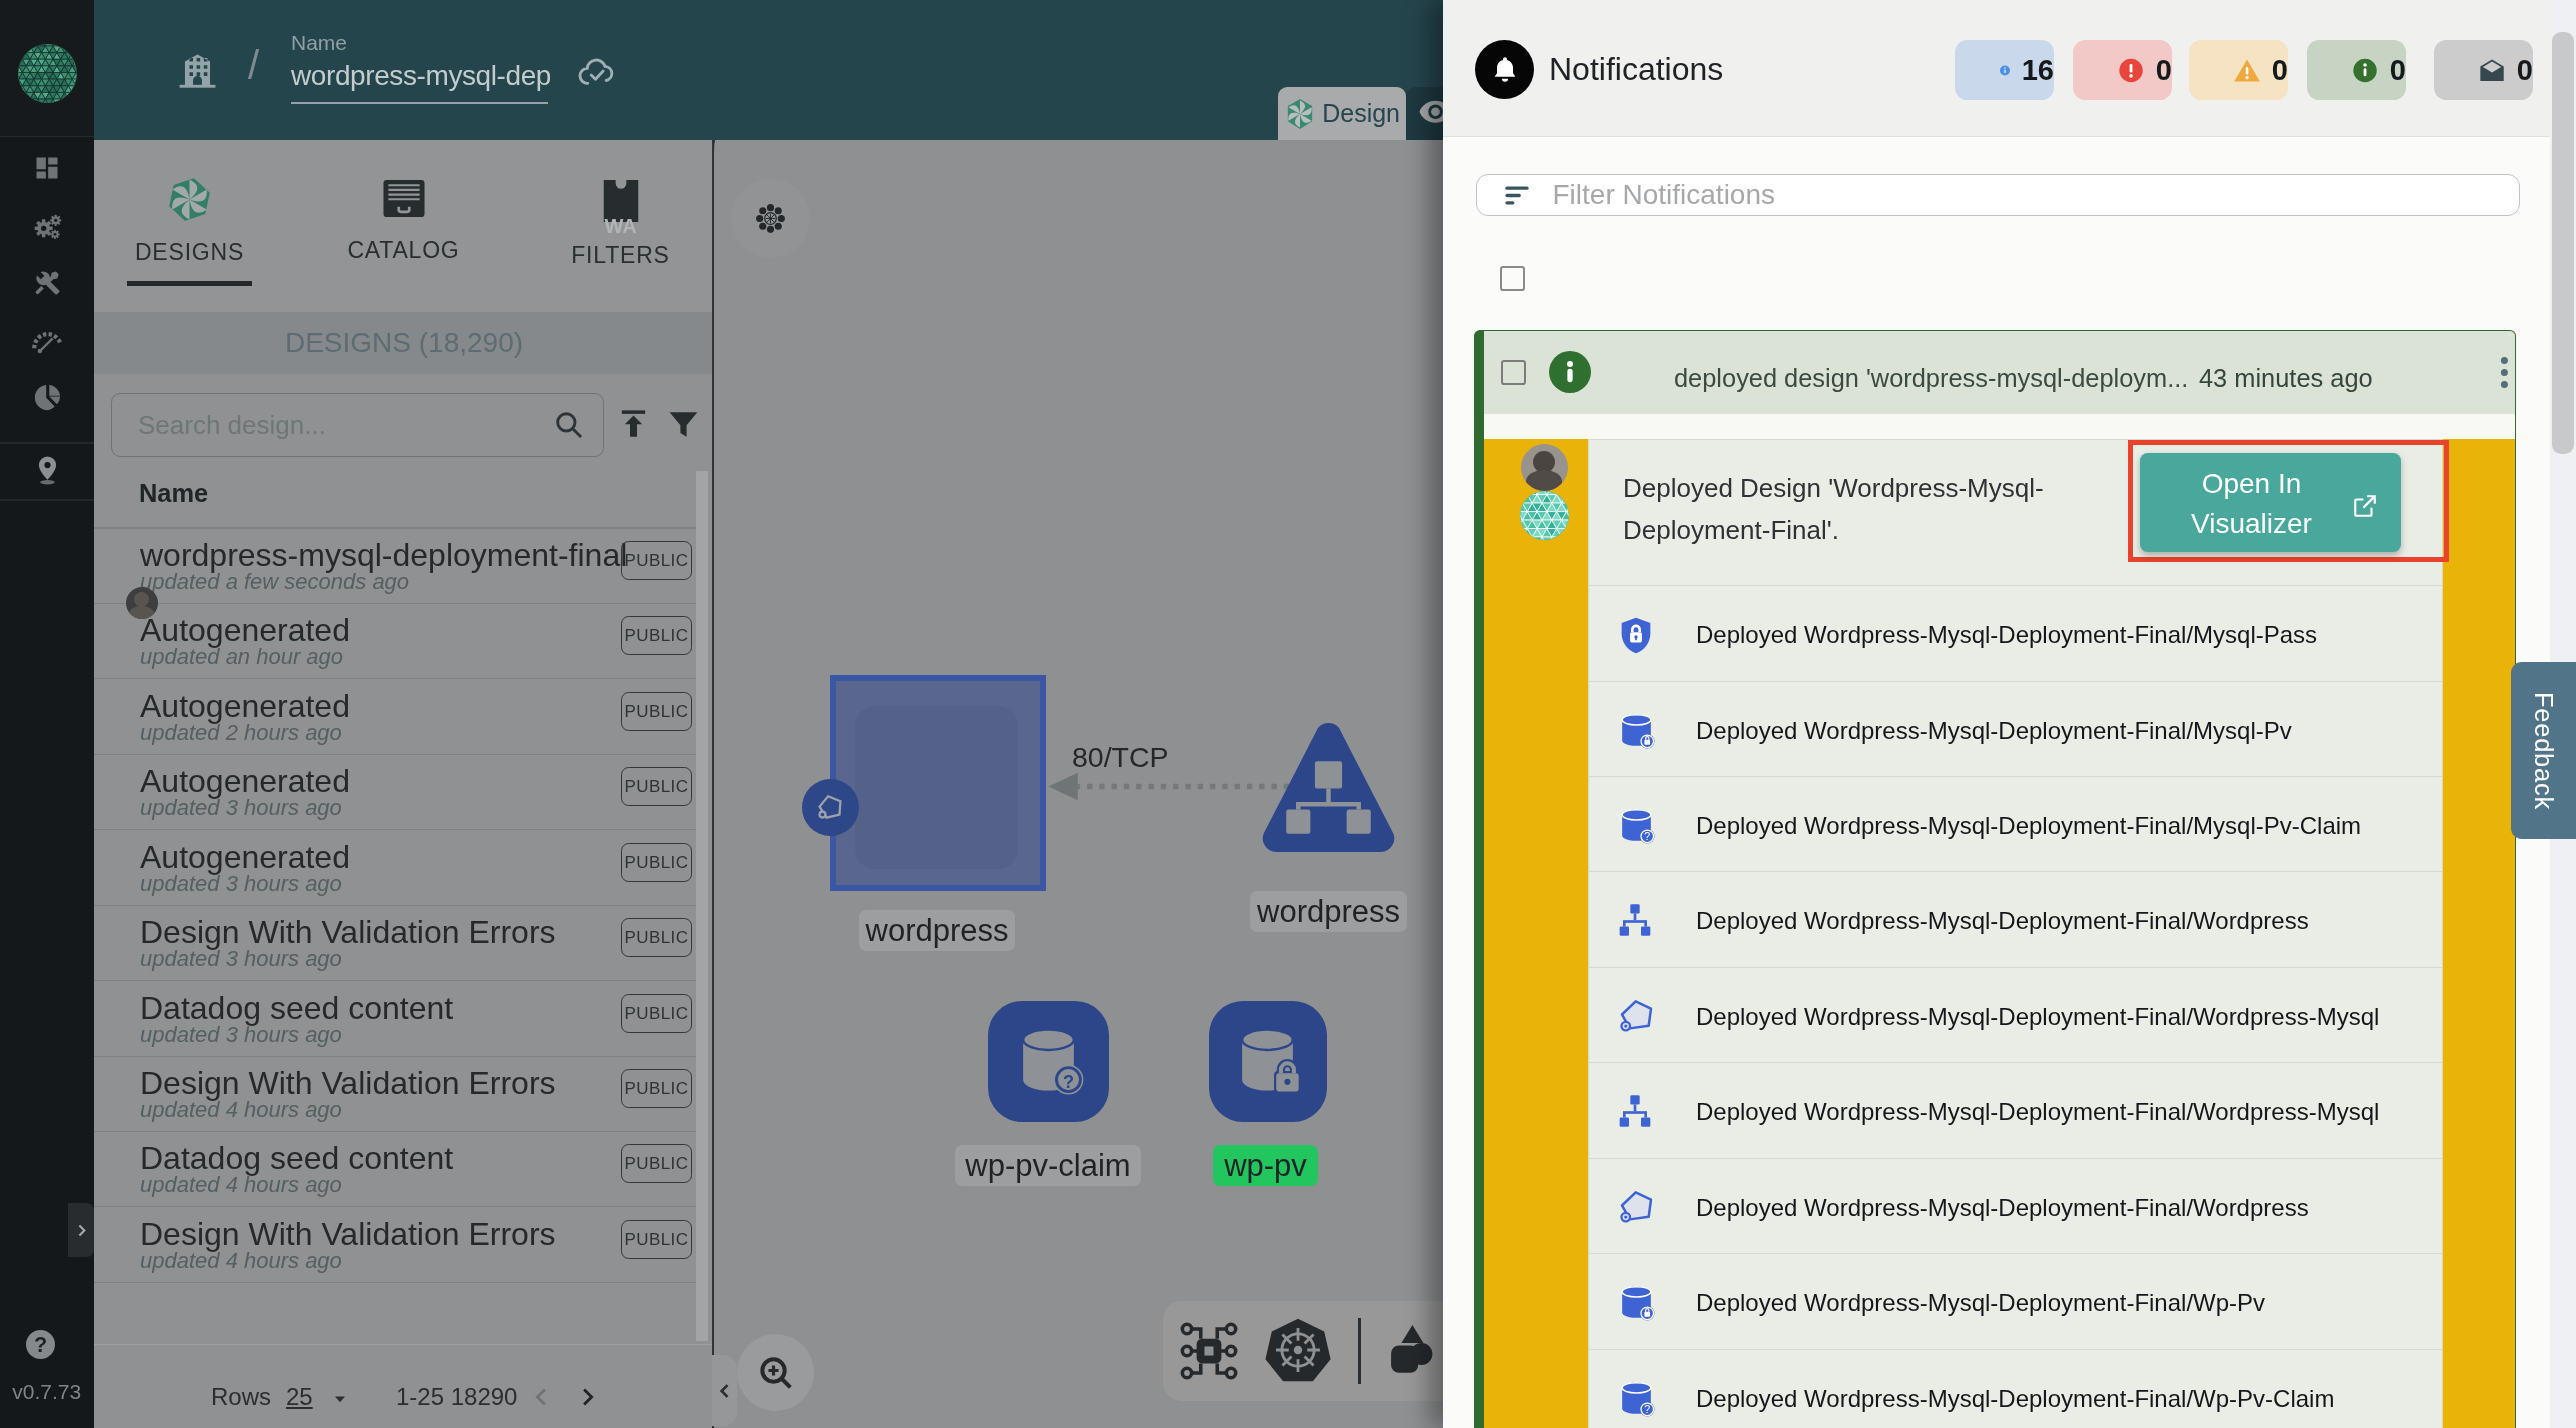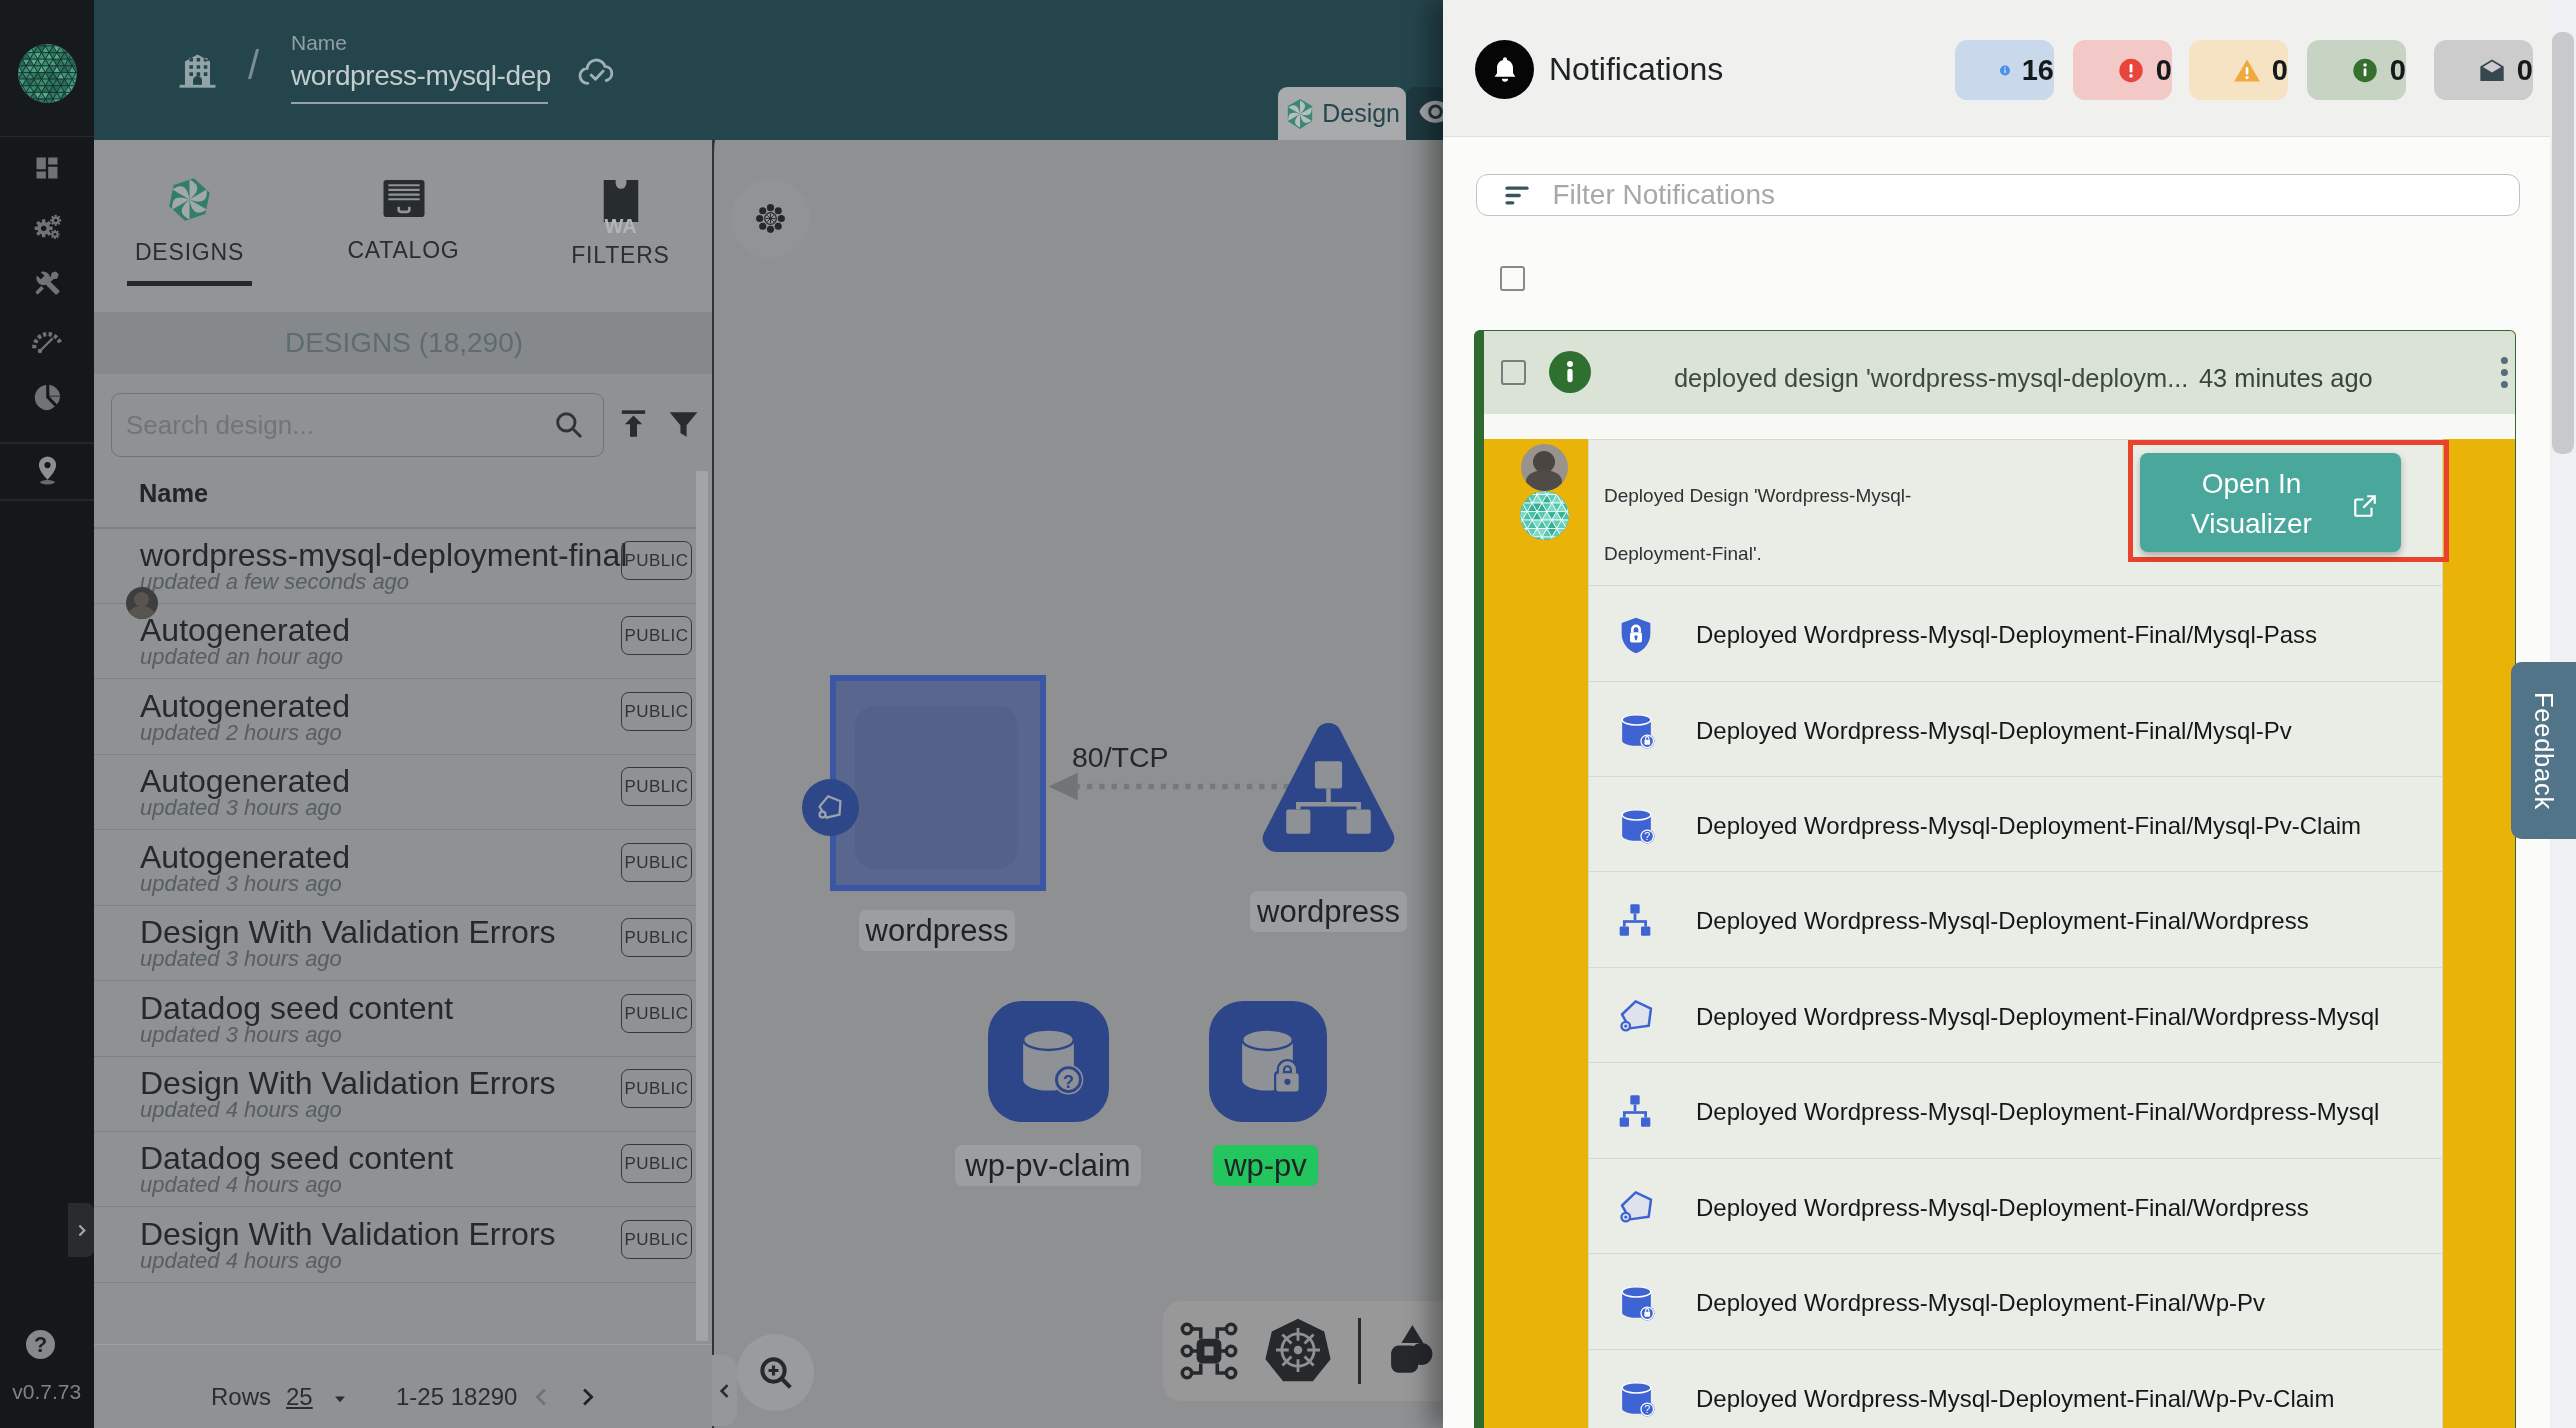--- a/index.html
+++ b/index.html
@@ -23,21 +23,21 @@
   #designtab { left:1278px; top:87px; width:128px; height:53px; background:#a8aaab; border-radius:9.2px 9.2px 0 0; display:flex; align-items:center; justify-content:center; gap:6.2px; }
   #designtab span { color:#27454c; font-size:25px; }
 
   
   #lpanel { left:94px; top:140px; width:620px; height:1289px; background:#8f9192; }
   #tabszone { left:94px; top:140px; width:620px; height:172px; background:#929495; }
   .ltab { top:163px; width:185px; height:131px; padding-top:14px; display:flex; flex-direction:column; align-items:center; justify-content:flex-start; }
   .ltab .lbl { margin-top:17px; font-size:23px; letter-spacing:0.8px; color:#292e30; }
   #tabline { left:127px; top:281px; width:125px; height:4.6px; background:#24282a; }
   #dband { left:94px; top:312px; width:620px; height:62px; background:#85898b; display:flex; align-items:center; justify-content:center; color:#5e6c72; font-size:28px; }
-  #searchbox { left:111px; top:393px; width:493px; height:64px; border:1.5px solid #6d7477; border-radius:9.2px; color:#6f7678; font-size:26px; display:flex; align-items:center; padding-left:14px; }
+  #searchbox { left:111px; top:393px; width:493px; height:64px; border:1.5px solid #6d7477; border-radius:9.2px; color:#6f7678; font-size:26px; display:flex; align-items:center; padding-left:26px; }
   #namehdr { left:139px; top:479px; color:#202527; font-size:25.4px; font-weight:bold; }
   #namehdrline { left:94px; top:527px; width:608px; height:1.5px; background:#7d8183; }
   .drow { left:94px; width:608px; height:75px; border-bottom:1.5px solid #7d8183; }
   .drow .t1 { position:absolute; left:46px; top:7.7px; font-size:32px; color:#26292b; }
   .drow .t2 { position:absolute; left:46px; top:40px; font-size:22px; font-style:italic; color:#555f62; }
   .pubchip { position:absolute; left:527px; top:12px; width:71px; height:39px; border:1.5px solid #33383b; border-radius:7.7px; display:flex; align-items:center; justify-content:center; font-size:17px; letter-spacing:0.4px; color:#2e3336; }
   #lscroll { left:696px; top:471px; width:12.3px; height:870px; background:#a2a5a6; }
   #pagebar { left:94px; top:1344px; width:620px; height:85px; background:#8f9192; border-top:1.5px solid #9ea1a2; }
   .pgt { top:1383px; color:#2a2e30; font-size:24px; }
 
@@ -754,21 +754,21 @@
         <polygon points="95.0,76.6 105.0,93.9 85.0,93.9" fill="#57c7ae" stroke="#ffffff" stroke-width="1.6"></polygon>
         <polygon points="5.0,93.9 25.0,93.9 15.0,111.2" fill="#35b098" stroke="#ffffff" stroke-width="1.6"></polygon>
         <polygon points="25.0,93.9 35.0,111.2 15.0,111.2" fill="#7fd9c4" stroke="#ffffff" stroke-width="1.6"></polygon>
         <polygon points="25.0,93.9 45.0,93.9 35.0,111.2" fill="#35b098" stroke="#ffffff" stroke-width="1.6"></polygon>
         <polygon points="45.0,93.9 55.0,111.2 35.0,111.2" fill="#7fd9c4" stroke="#ffffff" stroke-width="1.6"></polygon>
         <polygon points="45.0,93.9 65.0,93.9 55.0,111.2" fill="#62cdb5" stroke="#ffffff" stroke-width="1.6"></polygon>
         <polygon points="65.0,93.9 75.0,111.2 55.0,111.2" fill="#62cdb5" stroke="#ffffff" stroke-width="1.6"></polygon>
         <polygon points="65.0,93.9 85.0,93.9 75.0,111.2" fill="#49bfa5" stroke="#ffffff" stroke-width="1.6"></polygon>
       </g>
   </svg>
-  <div style="position:absolute;left:120px;top:136px;width:539px;font-size:19px;line-height:58px;color:#2f3134;">Deployed Design 'Wordpress-Mysql-<br>Deployment-Final'.</div>
+  <div style="position:absolute;left:139px;top:136px;width:539px;font-size:26px;line-height:42px;color:#2f3134;">Deployed Design 'Wordpress-Mysql-<br>Deployment-Final'.</div>
   <div class="nrow" style="top:254px;">
     <svg width="42" height="43" viewBox="0 0 24 24">
         <path d="M12 1.8l8.2 3v6.2c0 5-3.4 9.6-8.2 11.2-4.8-1.6-8.2-6.2-8.2-11.2V4.8z" fill="#3e63d2"></path>
         <g>
           <rect x="8.6" y="10.2" width="6.8" height="5.8" rx="1" fill="#fff"></rect>
           <path d="M9.9 10.2V8.6a2.1 2.1 0 0 1 4.2 0v1.6" fill="none" stroke="#fff" stroke-width="1.5"></path>
           <circle cx="12" cy="12.8" r="1" fill="#3e63d2"></circle>
           <rect x="11.5" y="12.8" width="1" height="1.9" fill="#3e63d2"></rect>
         </g>
       </svg>

